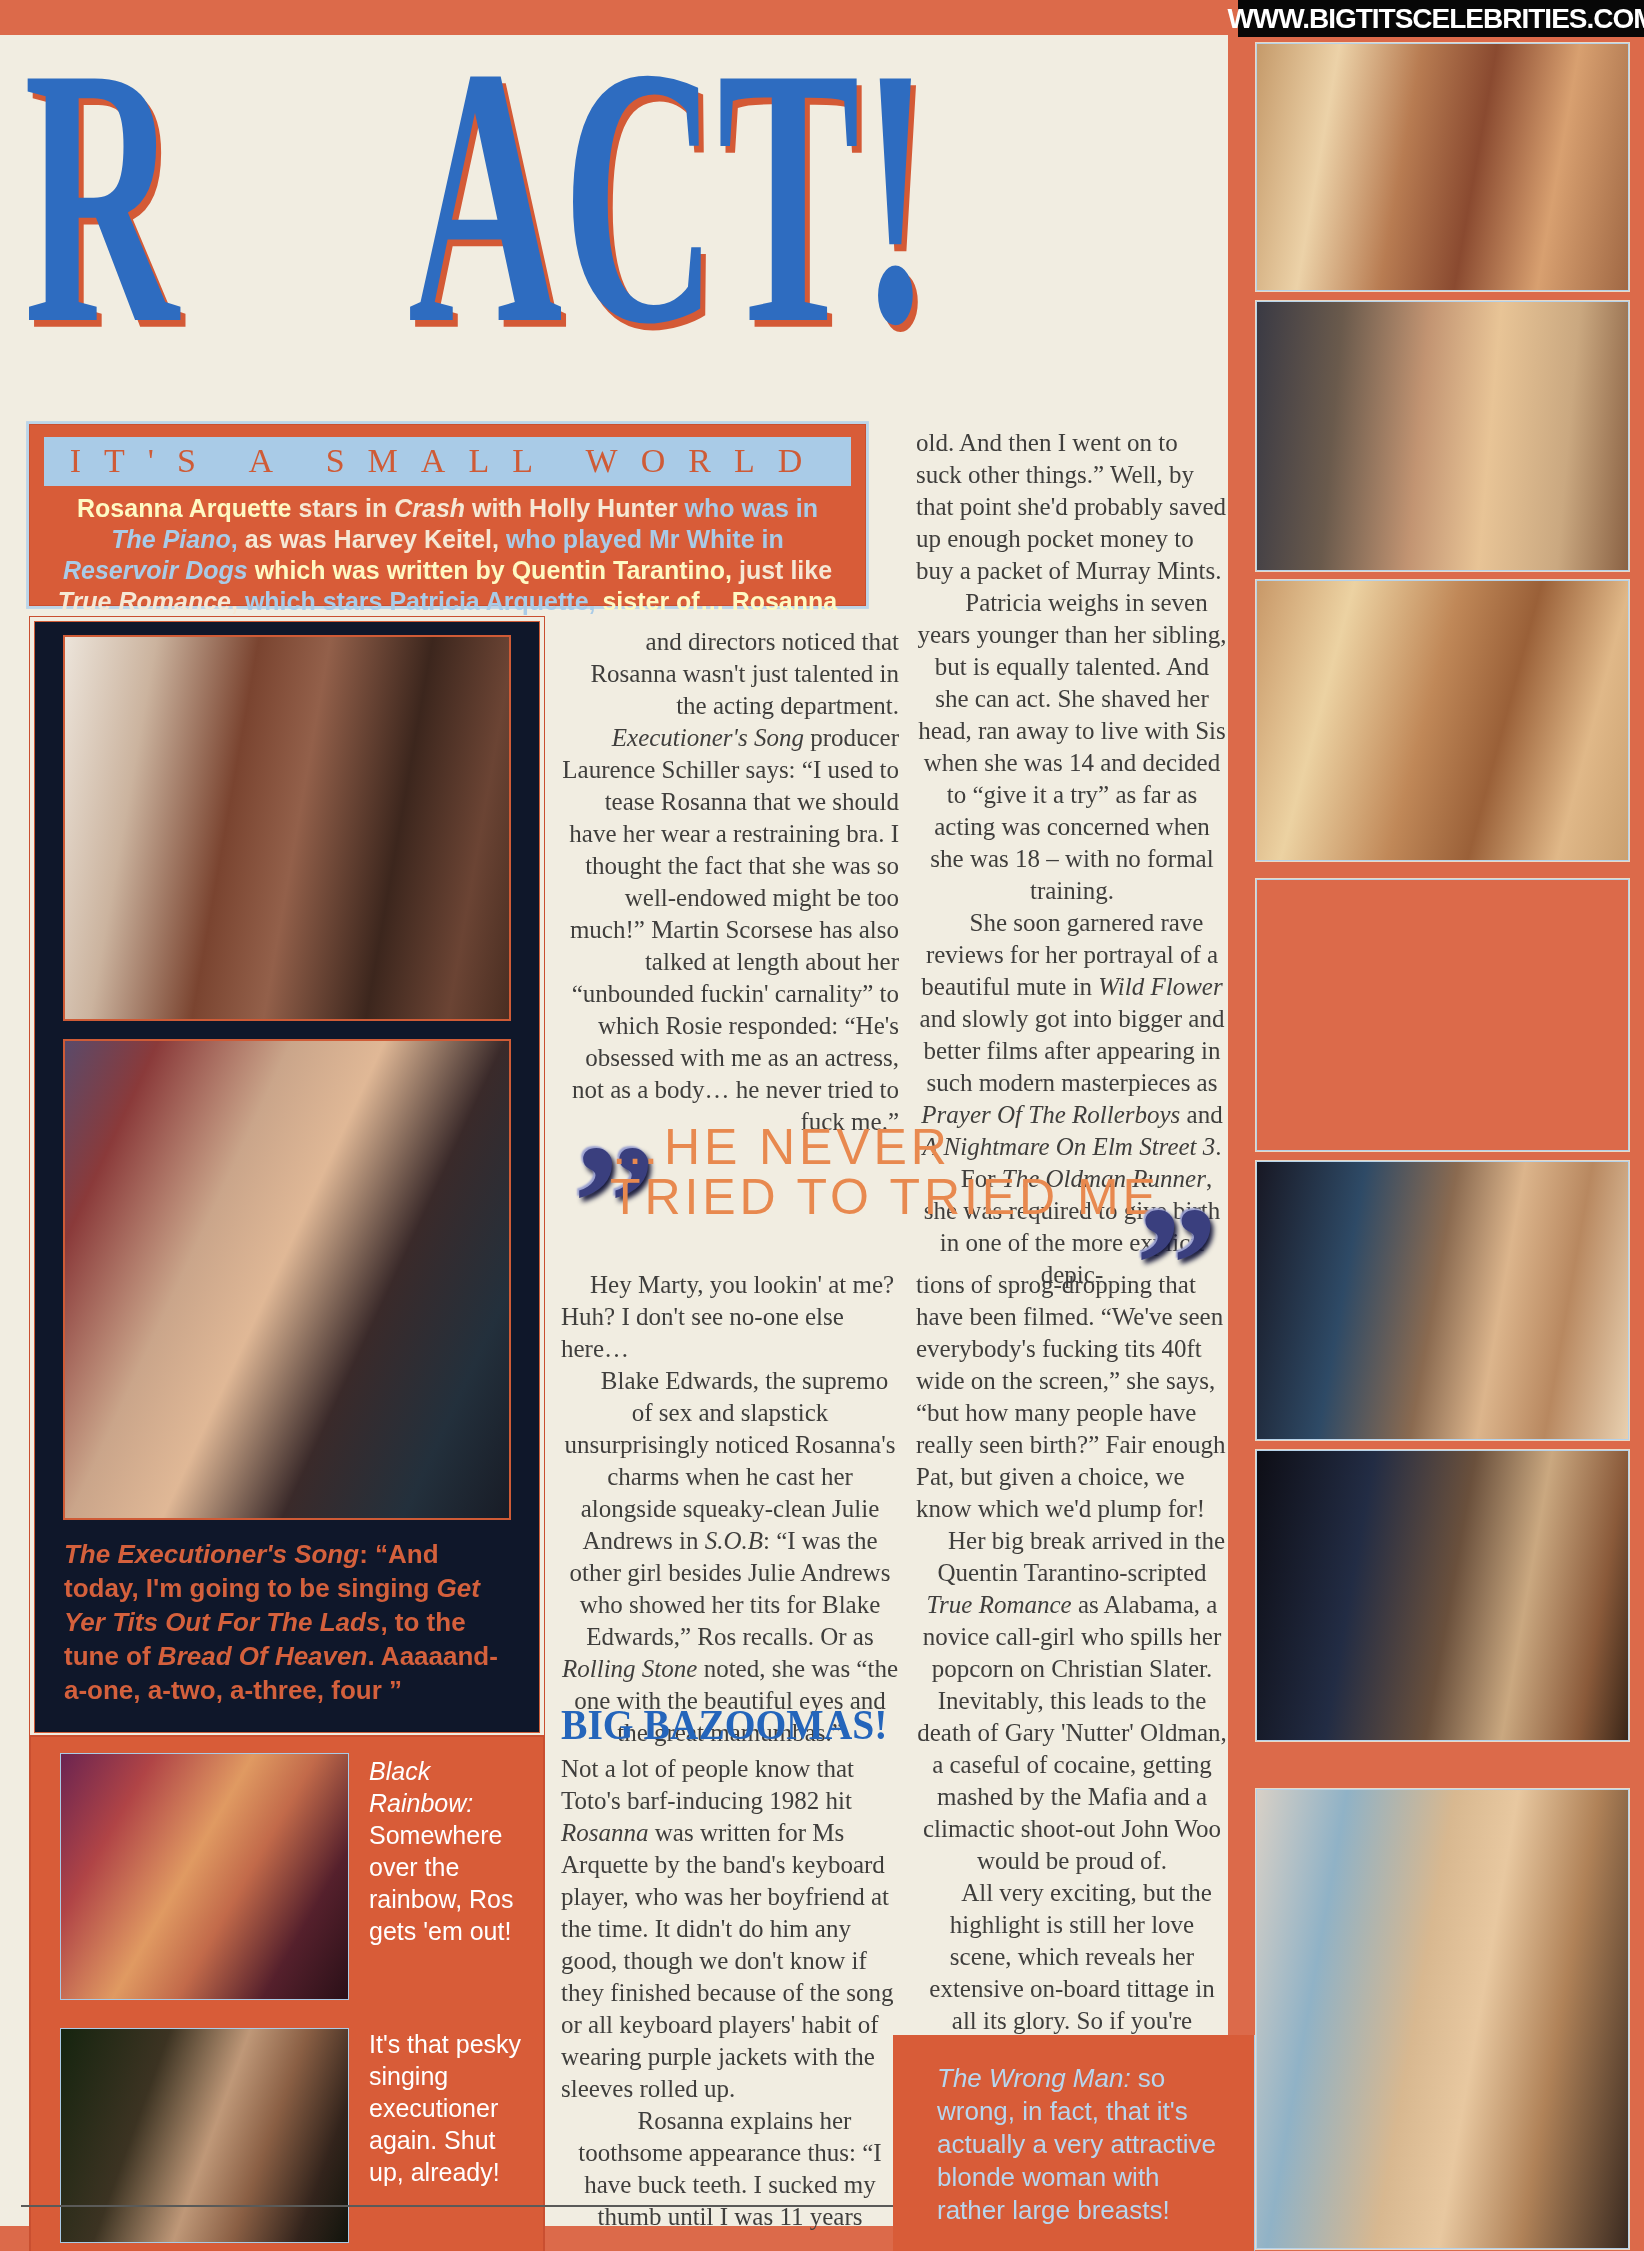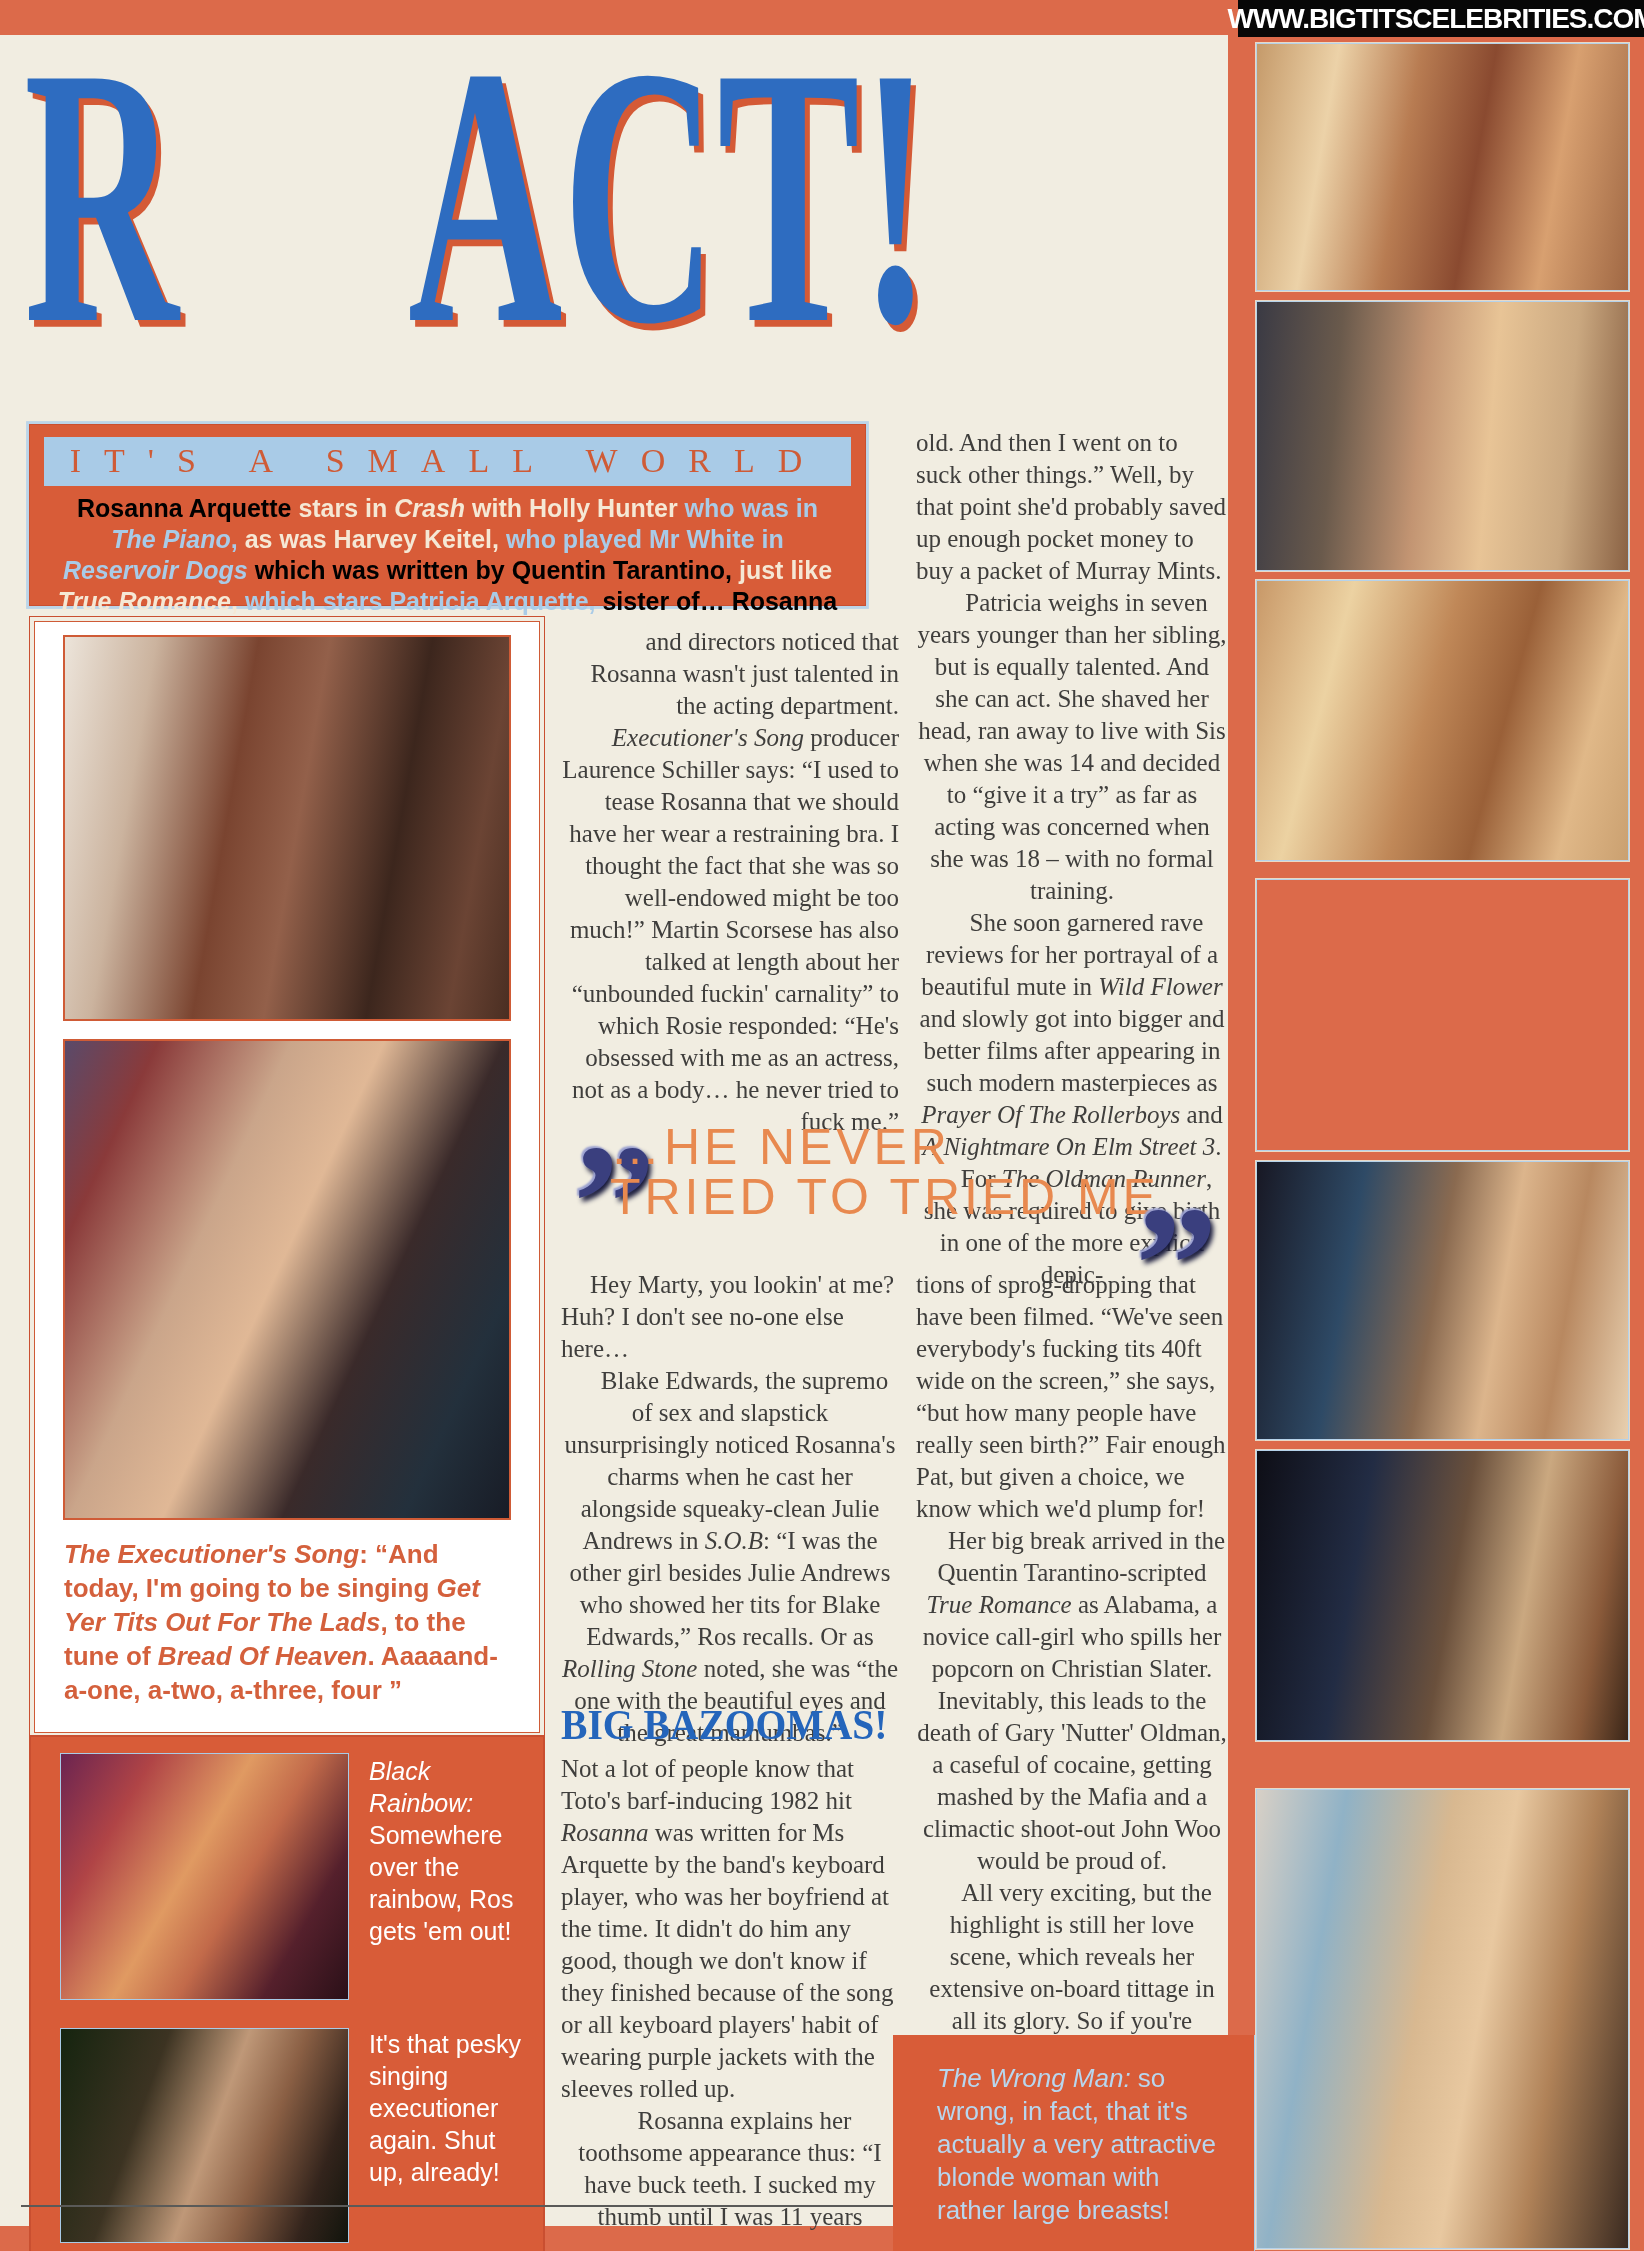--- a/index.html
+++ b/index.html
@@ -29,28 +29,28 @@
           border:1.9px solid #c94f30;box-shadow:0 0 0 2.9px #bcd4e8;}
   .sw-title{margin:11.6px 13.6px 0 13.6px;height:49px;background:#a9cbe7;display:flex;align-items:center;
             justify-content:center;}
   .sw-title span{font-family:"Liberation Serif",serif;font-size:34px;color:#cf5b36;
                  letter-spacing:23px;white-space:nowrap;}
   .sw-body{margin:7.8px 25px 0 25px;text-align:center;font-family:"Liberation Sans",sans-serif;
            font-weight:bold;font-size:25px;line-height:31px;color:#f5e8d5;}
 
   
   .seg-i{font-style:italic;}
-  .seg-blue{color:#000000;}
+  .seg-blue{color:#fef9c3;}
   .seg-cream{color:#f5e8d5;}
   .seg-lblue{color:#a9cbe7;}
 
   
   .lbox{position:absolute;left:29px;top:581px;width:516px;height:1122px;background:#f1ede1;
         border:1.9px solid #c94f30;padding:3.9px;box-sizing:border-box;}
-  .lbox-inner{width:100%;height:100%;background:#ffffff;border:1.9px solid #cf5b36;box-sizing:border-box;
+  .lbox-inner{width:100%;height:100%;background:#0f172a;border:1.9px solid #cf5b36;box-sizing:border-box;
               padding:13.6px 15.5px;}
   .lphoto{border:2.9px solid #cf5b36;margin:0 auto;}
   .lph1{width:444px;height:382px;background:
         linear-gradient(100deg,#ece4da 0%,#cbb39e 18%,#7a4430 38%,#93604a 52%,#3c261d 72%,#6b4434 88%,#4a2e22 100%);}
   .lph2{width:444px;height:477px;margin-top:17.5px;background:
         linear-gradient(115deg,#5a4a6a 0%,#8a3a3a 14%,#caa58a 34%,#e0b896 48%,#3a2a2a 66%,#23303c 84%,#181c26 100%);}
   .lcaption{padding:17.5px 9.7px 0 13.6px;font-family:"Liberation Sans",sans-serif;font-weight:bold;
             font-size:26px;line-height:34px;color:#d4603c;}
 
   

